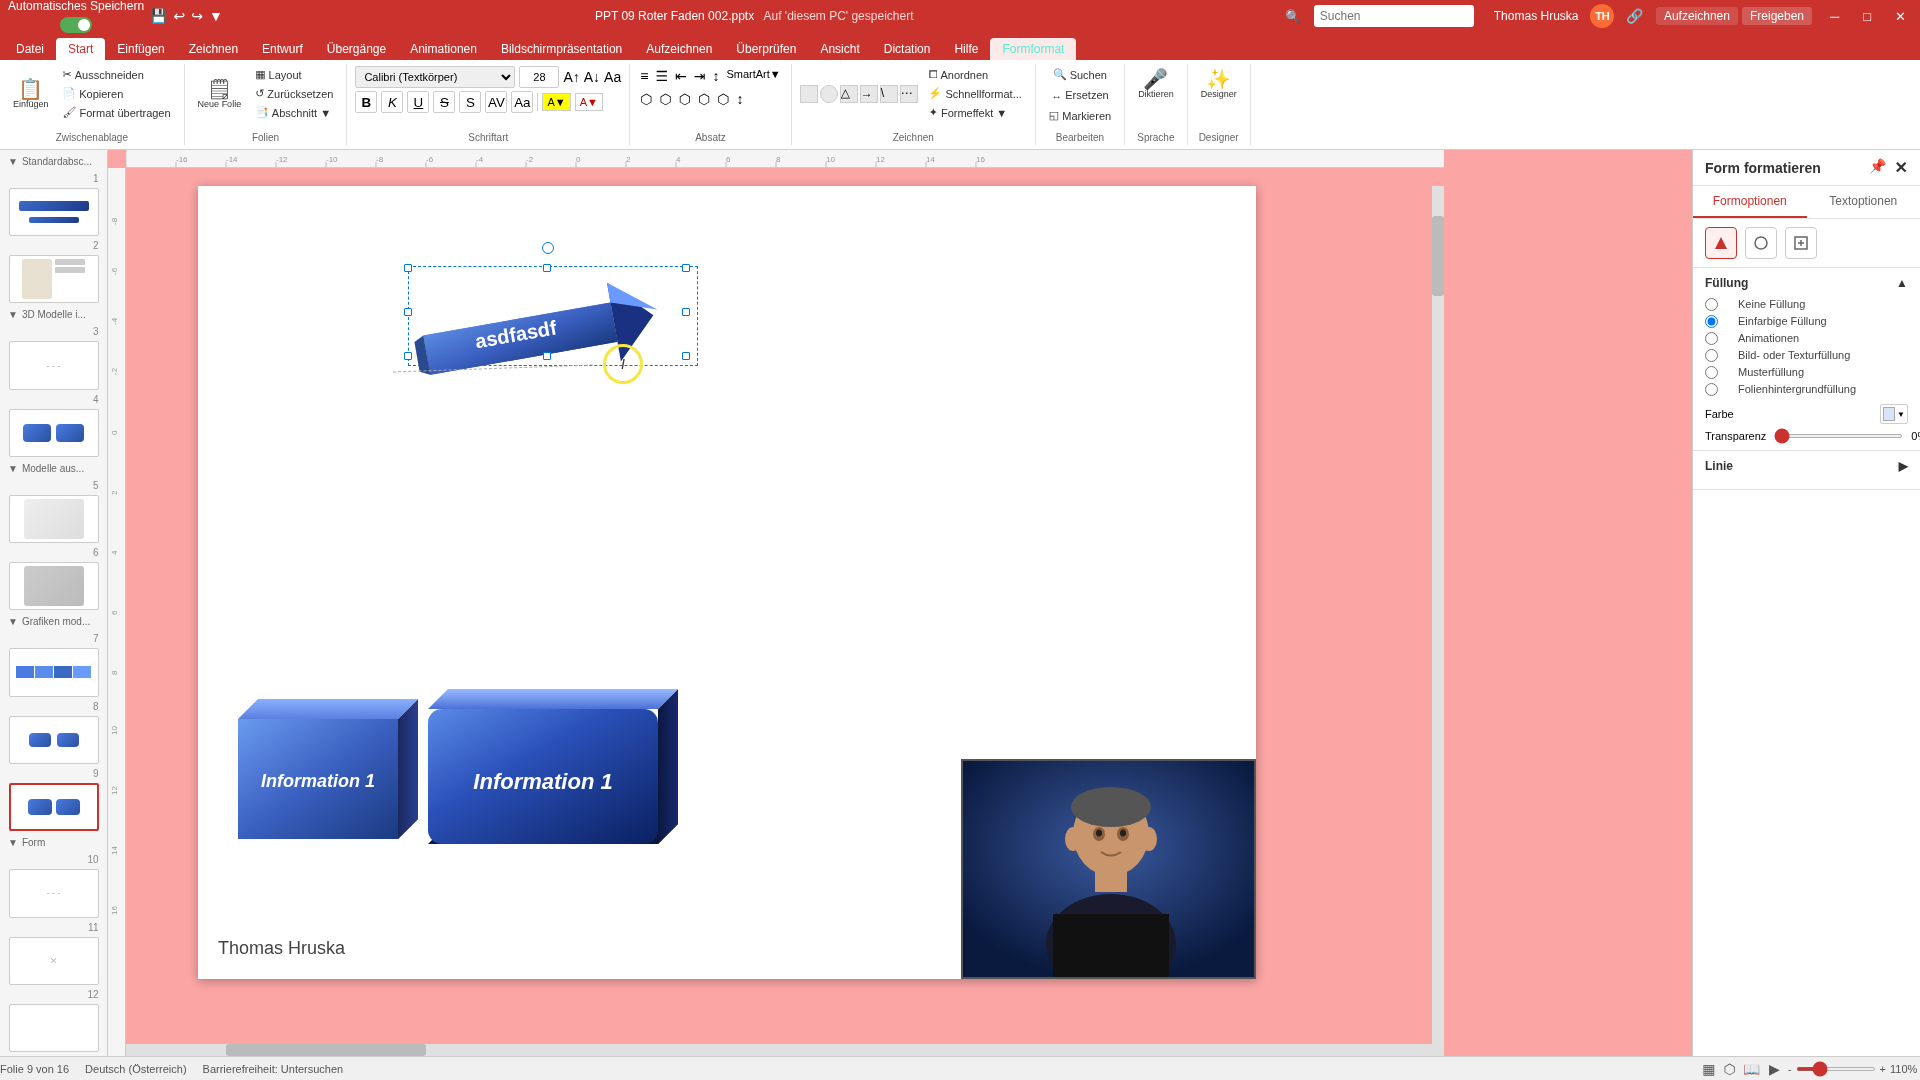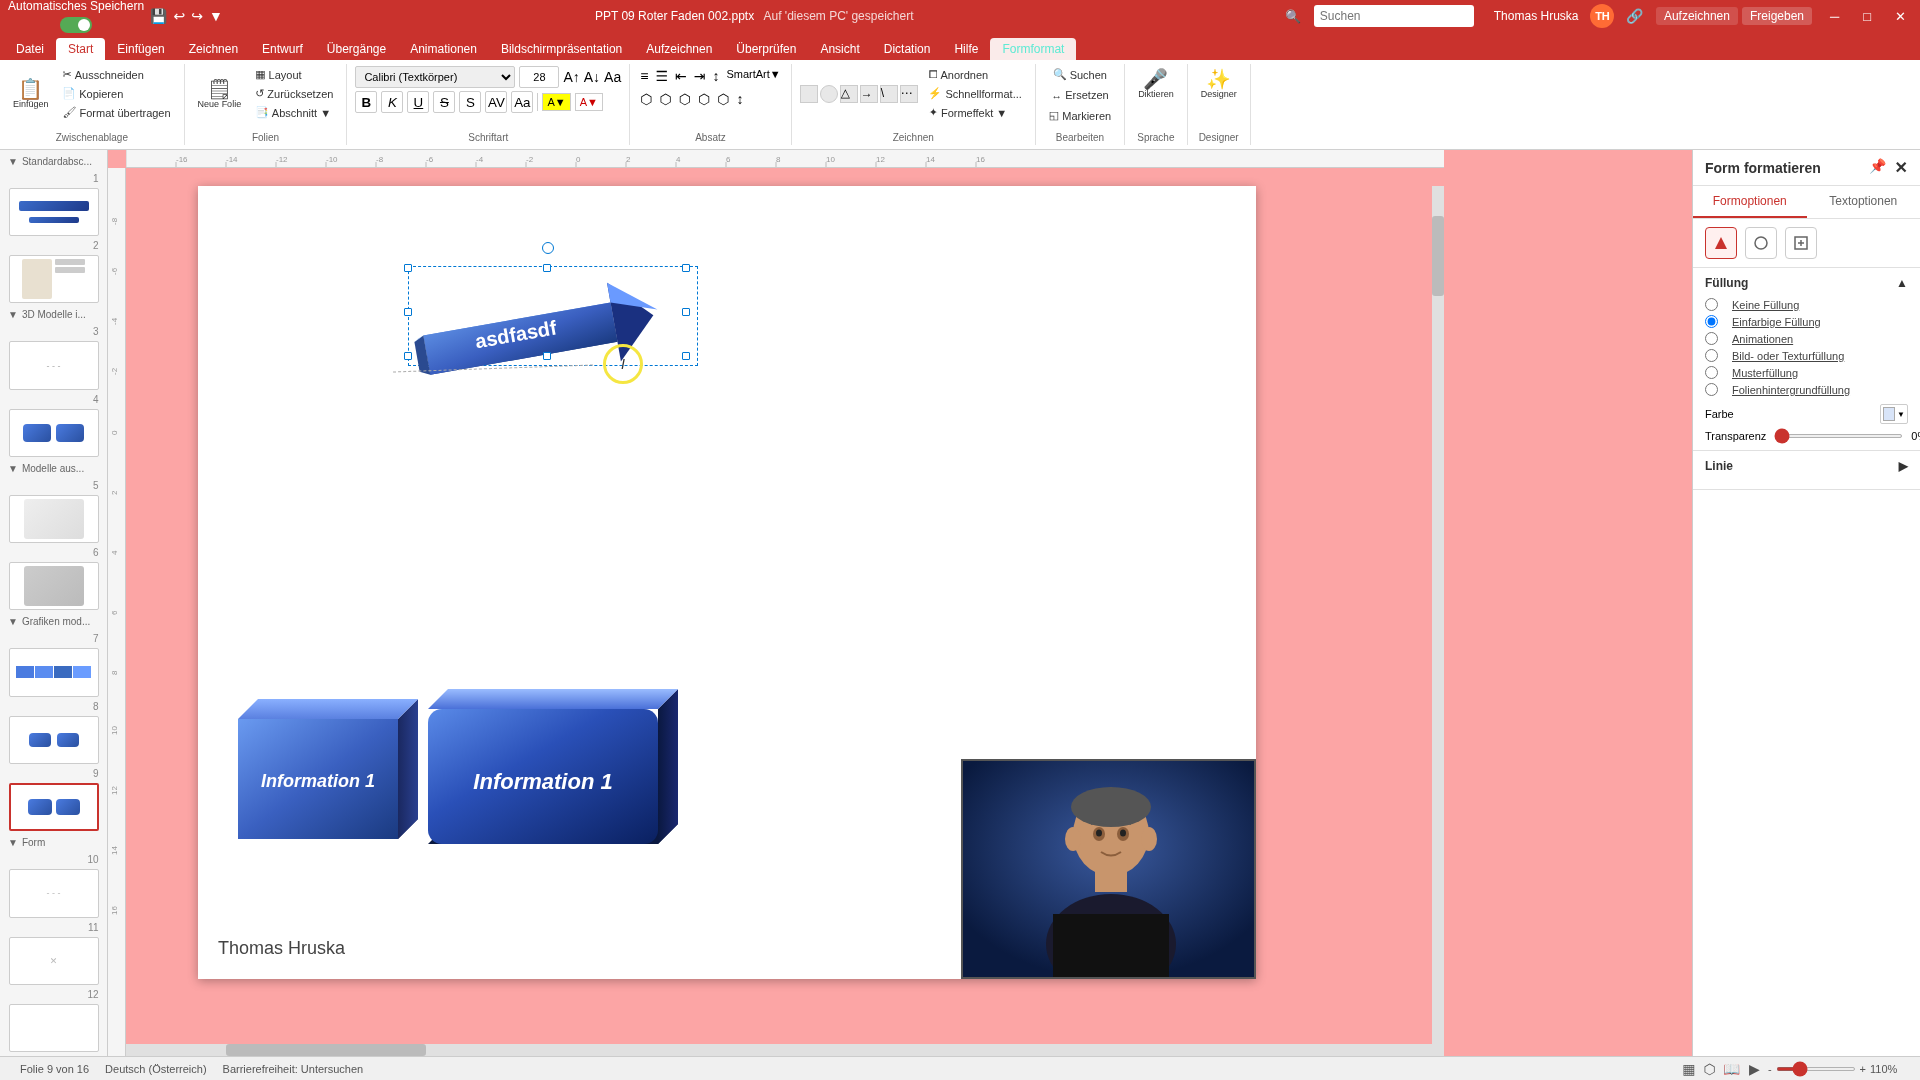--- a/index.html
+++ b/index.html
@@ -226,27 +226,26 @@
       align-items: center;
       justify-content: space-between;
       font-size: 12px;
       font-weight: 600;
       color: #333;
       cursor: pointer;
       margin-bottom: 8px;
     }
     .radio-option {
       display: flex;
-      align-items: flex-end;
-      gap: 14px;
+      align-items: flex-start;
+      gap: 20px;
       font-size: 11px;
       color: #444;
       margin-bottom: 4px;
       cursor: pointer;
-      text-decoration: underline;
     }
     .radio-option input[type=radio] { margin: 0; }
     .color-row {
       display: flex;
       align-items: center;
       justify-content: space-between;
       font-size: 11px;
       margin-top: 8px;
       gap: 8px;
     }
@@ -277,21 +276,21 @@
     }
 
     
     #statusbar {
       height: 24px;
       background: #f0f0f0;
       border-top: 1px solid #ccc;
       display: flex;
       align-items: center;
       justify-content: space-between;
-      padding: 0 20px;
+      padding: 0 0;
       font-size: 11px;
       color: #555;
     }
     #statusbar-left { display: flex; gap: 16px; align-items: center; }
     #statusbar-right { display: flex; gap: 8px; align-items: center; }
     .selection-handle {
       position: absolute;
       width: 8px;
       height: 8px;
       background: white;

